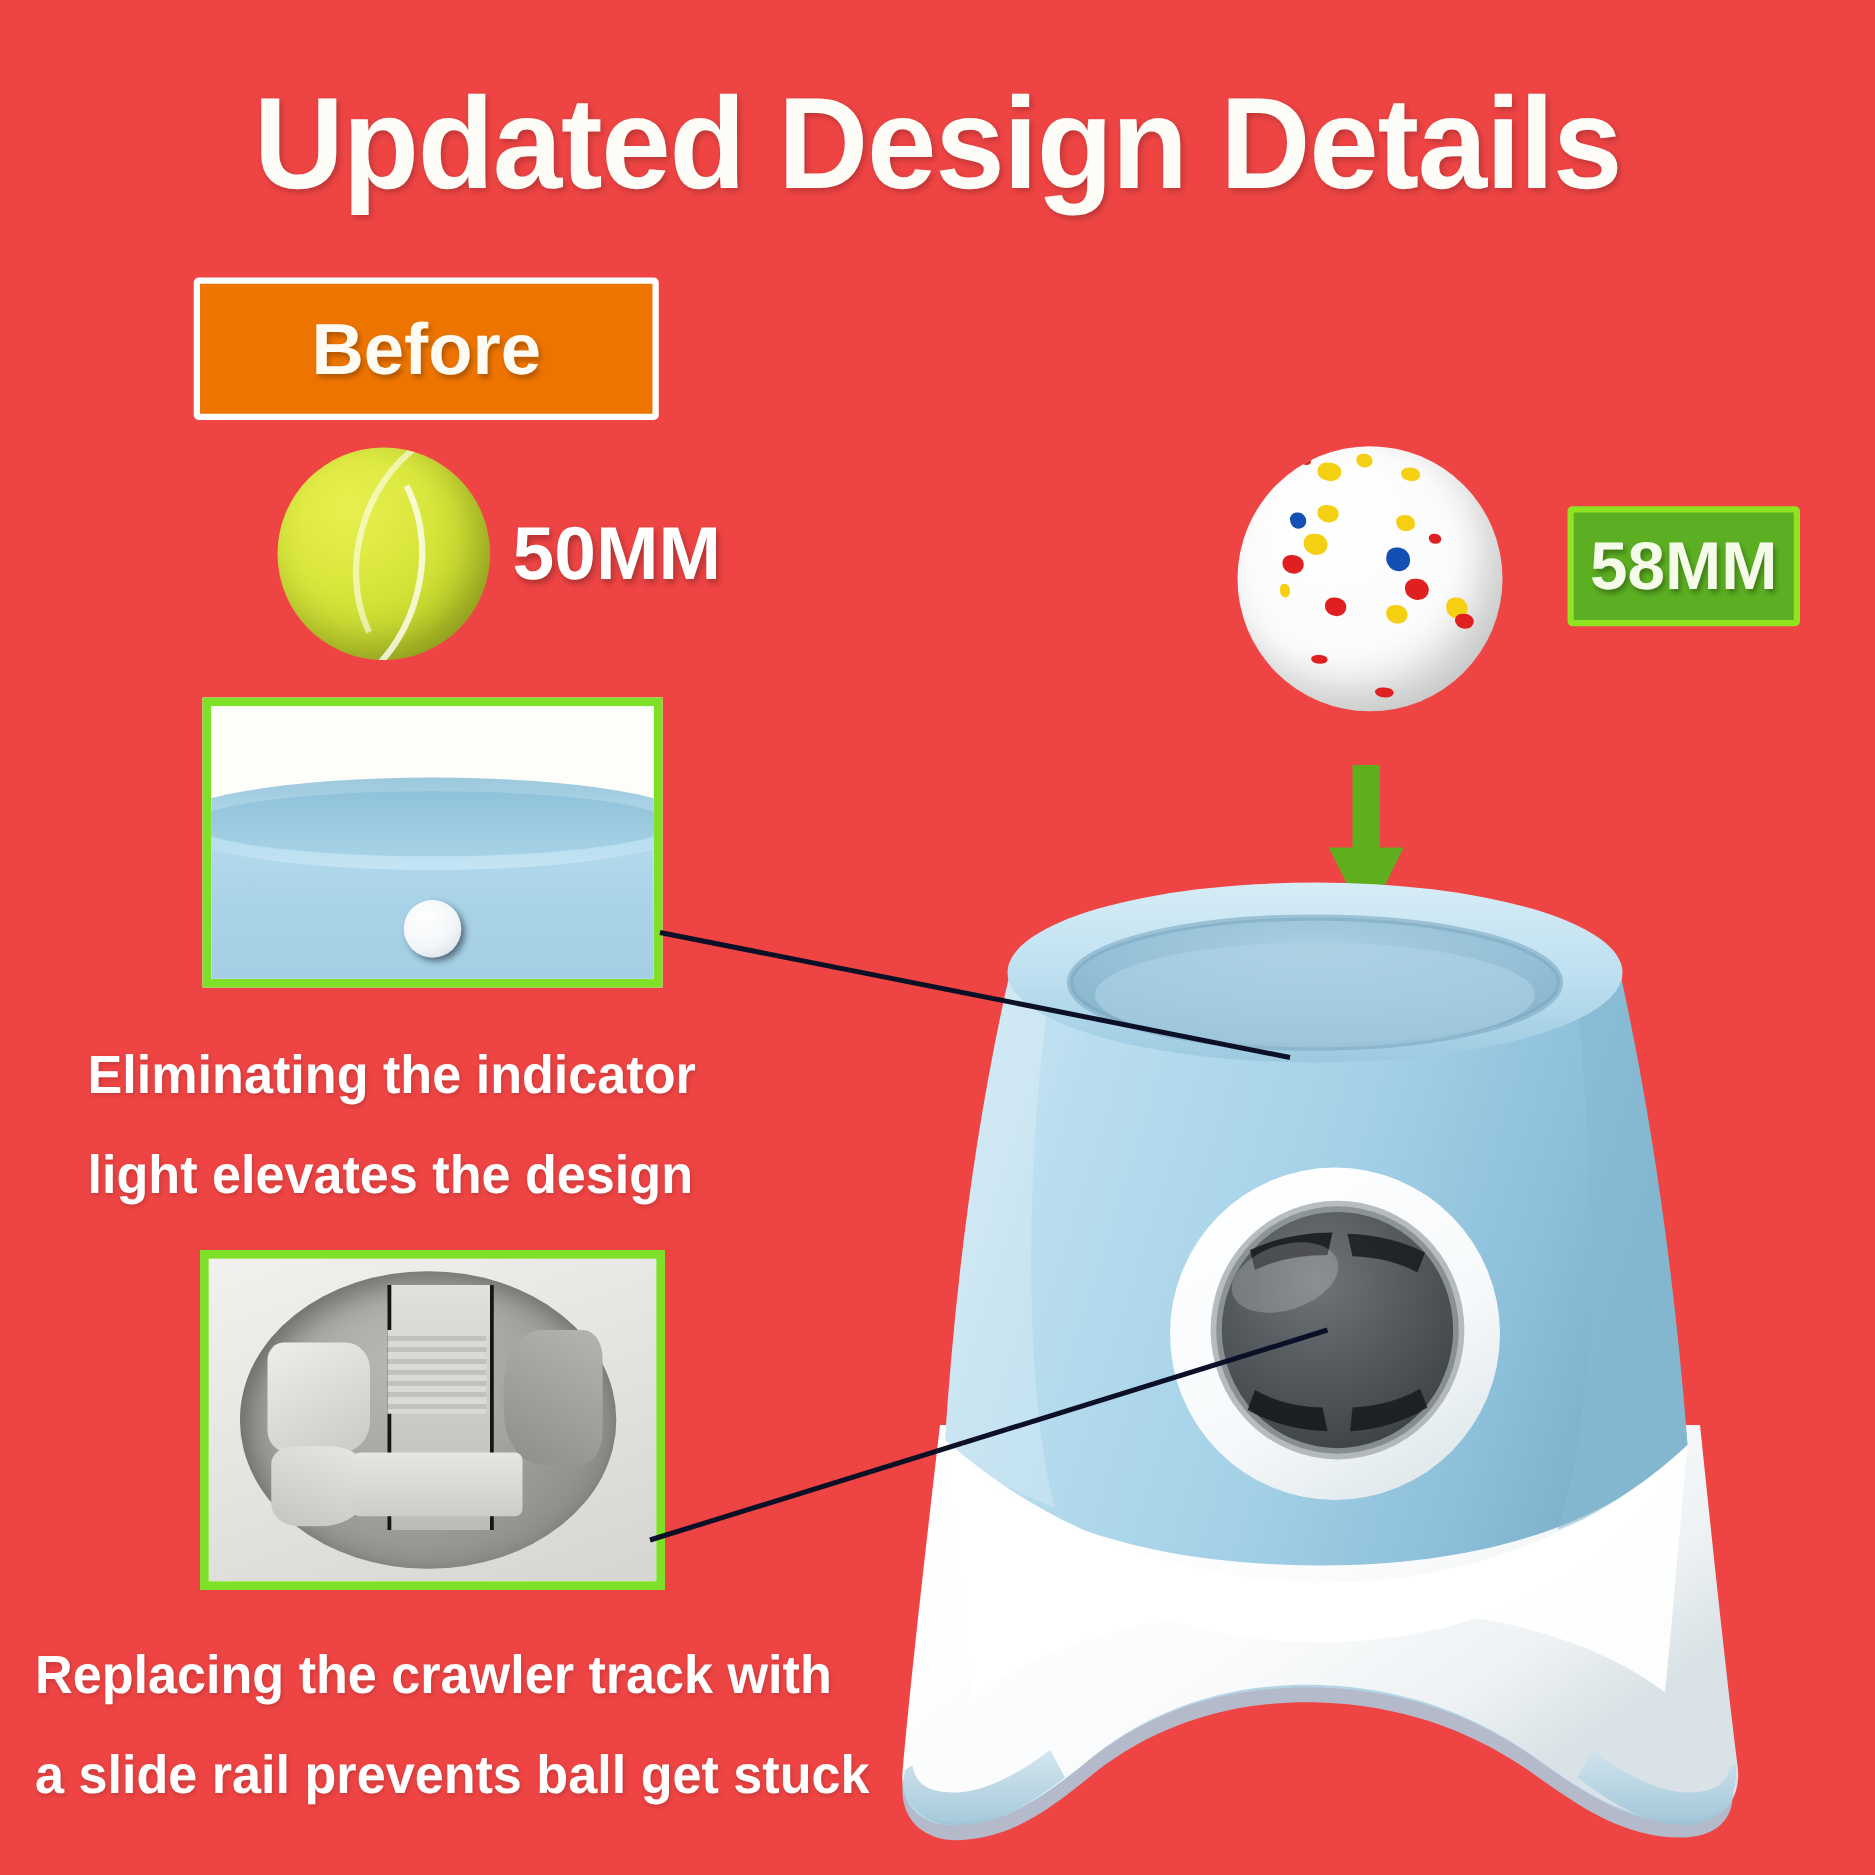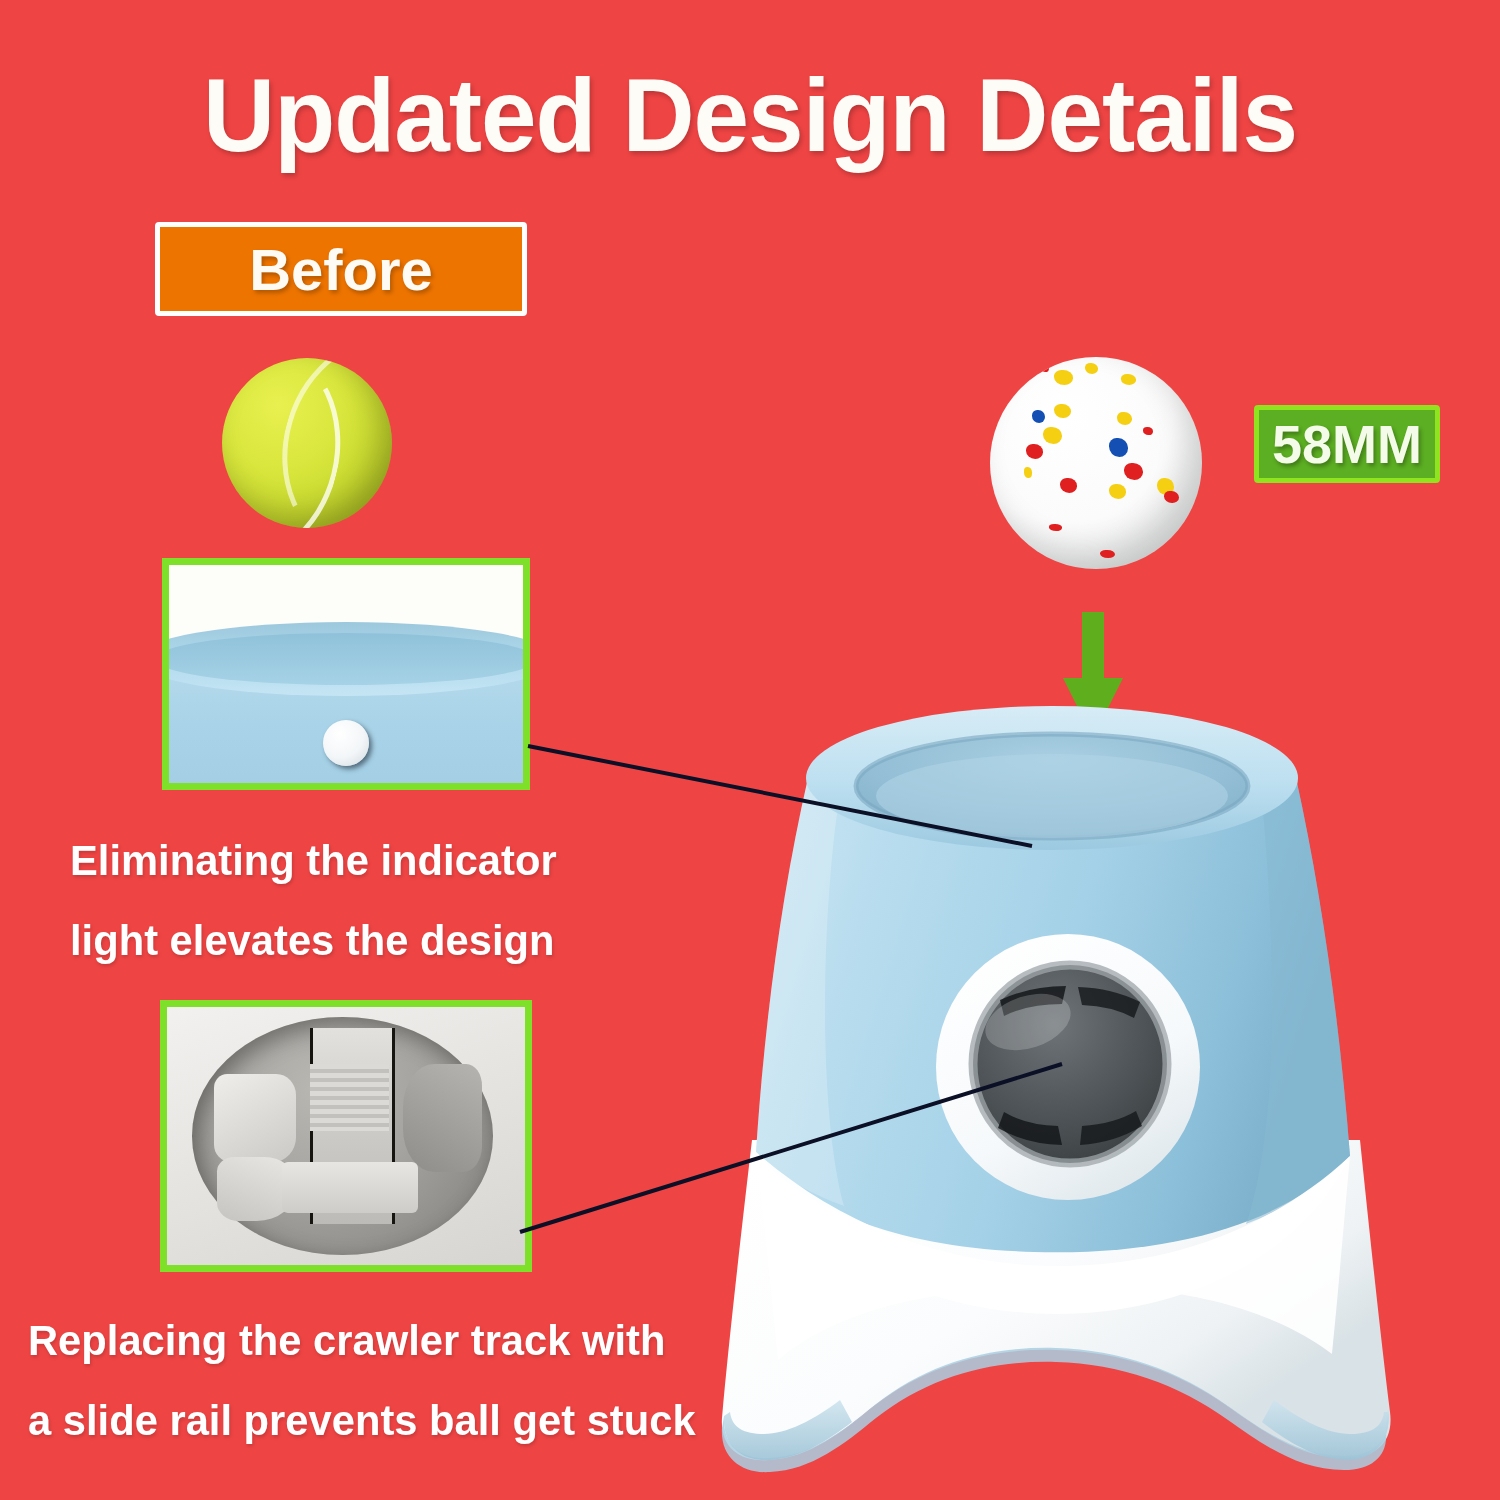--- a/index.html
+++ b/index.html
@@ -46,21 +46,21 @@
     font-weight: bold;
     font-size: 58px;
     letter-spacing: 0px;
     text-shadow: 2px 3px 4px rgba(0,0,0,0.25);
     box-sizing: border-box;
   }
   .badge-before {
     left: 155px;
     top: 222px;
     width: 372px;
-    height: 94px;
+    height: 114px;
     background: #ee7400;
   }
   .badge-after {
     left: 940px;
     top: 222px;
     width: 372px;
     height: 94px;
     background: #103e7e;
   }
 
@@ -124,21 +124,21 @@
     position: absolute;
     border-radius: 42% 55% 48% 58%;
   }
 
   
   .box-58 {
     position: absolute;
     left: 1254px;
     top: 405px;
     width: 186px;
-    height: 78px;
+    height: 96px;
     background: #5caf22;
     border: 5px solid #8fe31f;
     border-radius: 4px;
     display: flex;
     align-items: center;
     justify-content: center;
     box-sizing: border-box;
   }
   .box-58 span {
     color: #f4fbe8;
@@ -253,20 +253,21 @@
 
   <div class="badge badge-before">
     <span>Before</span>
   </div>
 
 
   <div class="tennis-ball">
     <div class="tennis-seam s1"></div>
     <div class="tennis-seam s2"></div>
   </div>
+  <div class="ball-label label-50">50MM</div>
 
   <div class="speck-ball">
     <div class="sp" style="left:30%;top:6%;width:9%;height:7%;background:#f5cf12;"></div>
     <div class="sp" style="left:45%;top:3%;width:6%;height:5%;background:#f5cf12;"></div>
     <div class="sp" style="left:62%;top:8%;width:7%;height:5%;background:#f5cf12;"></div>
     <div class="sp" style="left:24%;top:3%;width:4%;height:4%;background:#e02020;"></div>
     <div class="sp" style="left:20%;top:25%;width:6%;height:6%;background:#1450b4;"></div>
     <div class="sp" style="left:30%;top:22%;width:8%;height:7%;background:#f5cf12;"></div>
     <div class="sp" style="left:25%;top:33%;width:9%;height:8%;background:#f5cf12;"></div>
     <div class="sp" style="left:17%;top:41%;width:8%;height:7%;background:#e02020;"></div>

